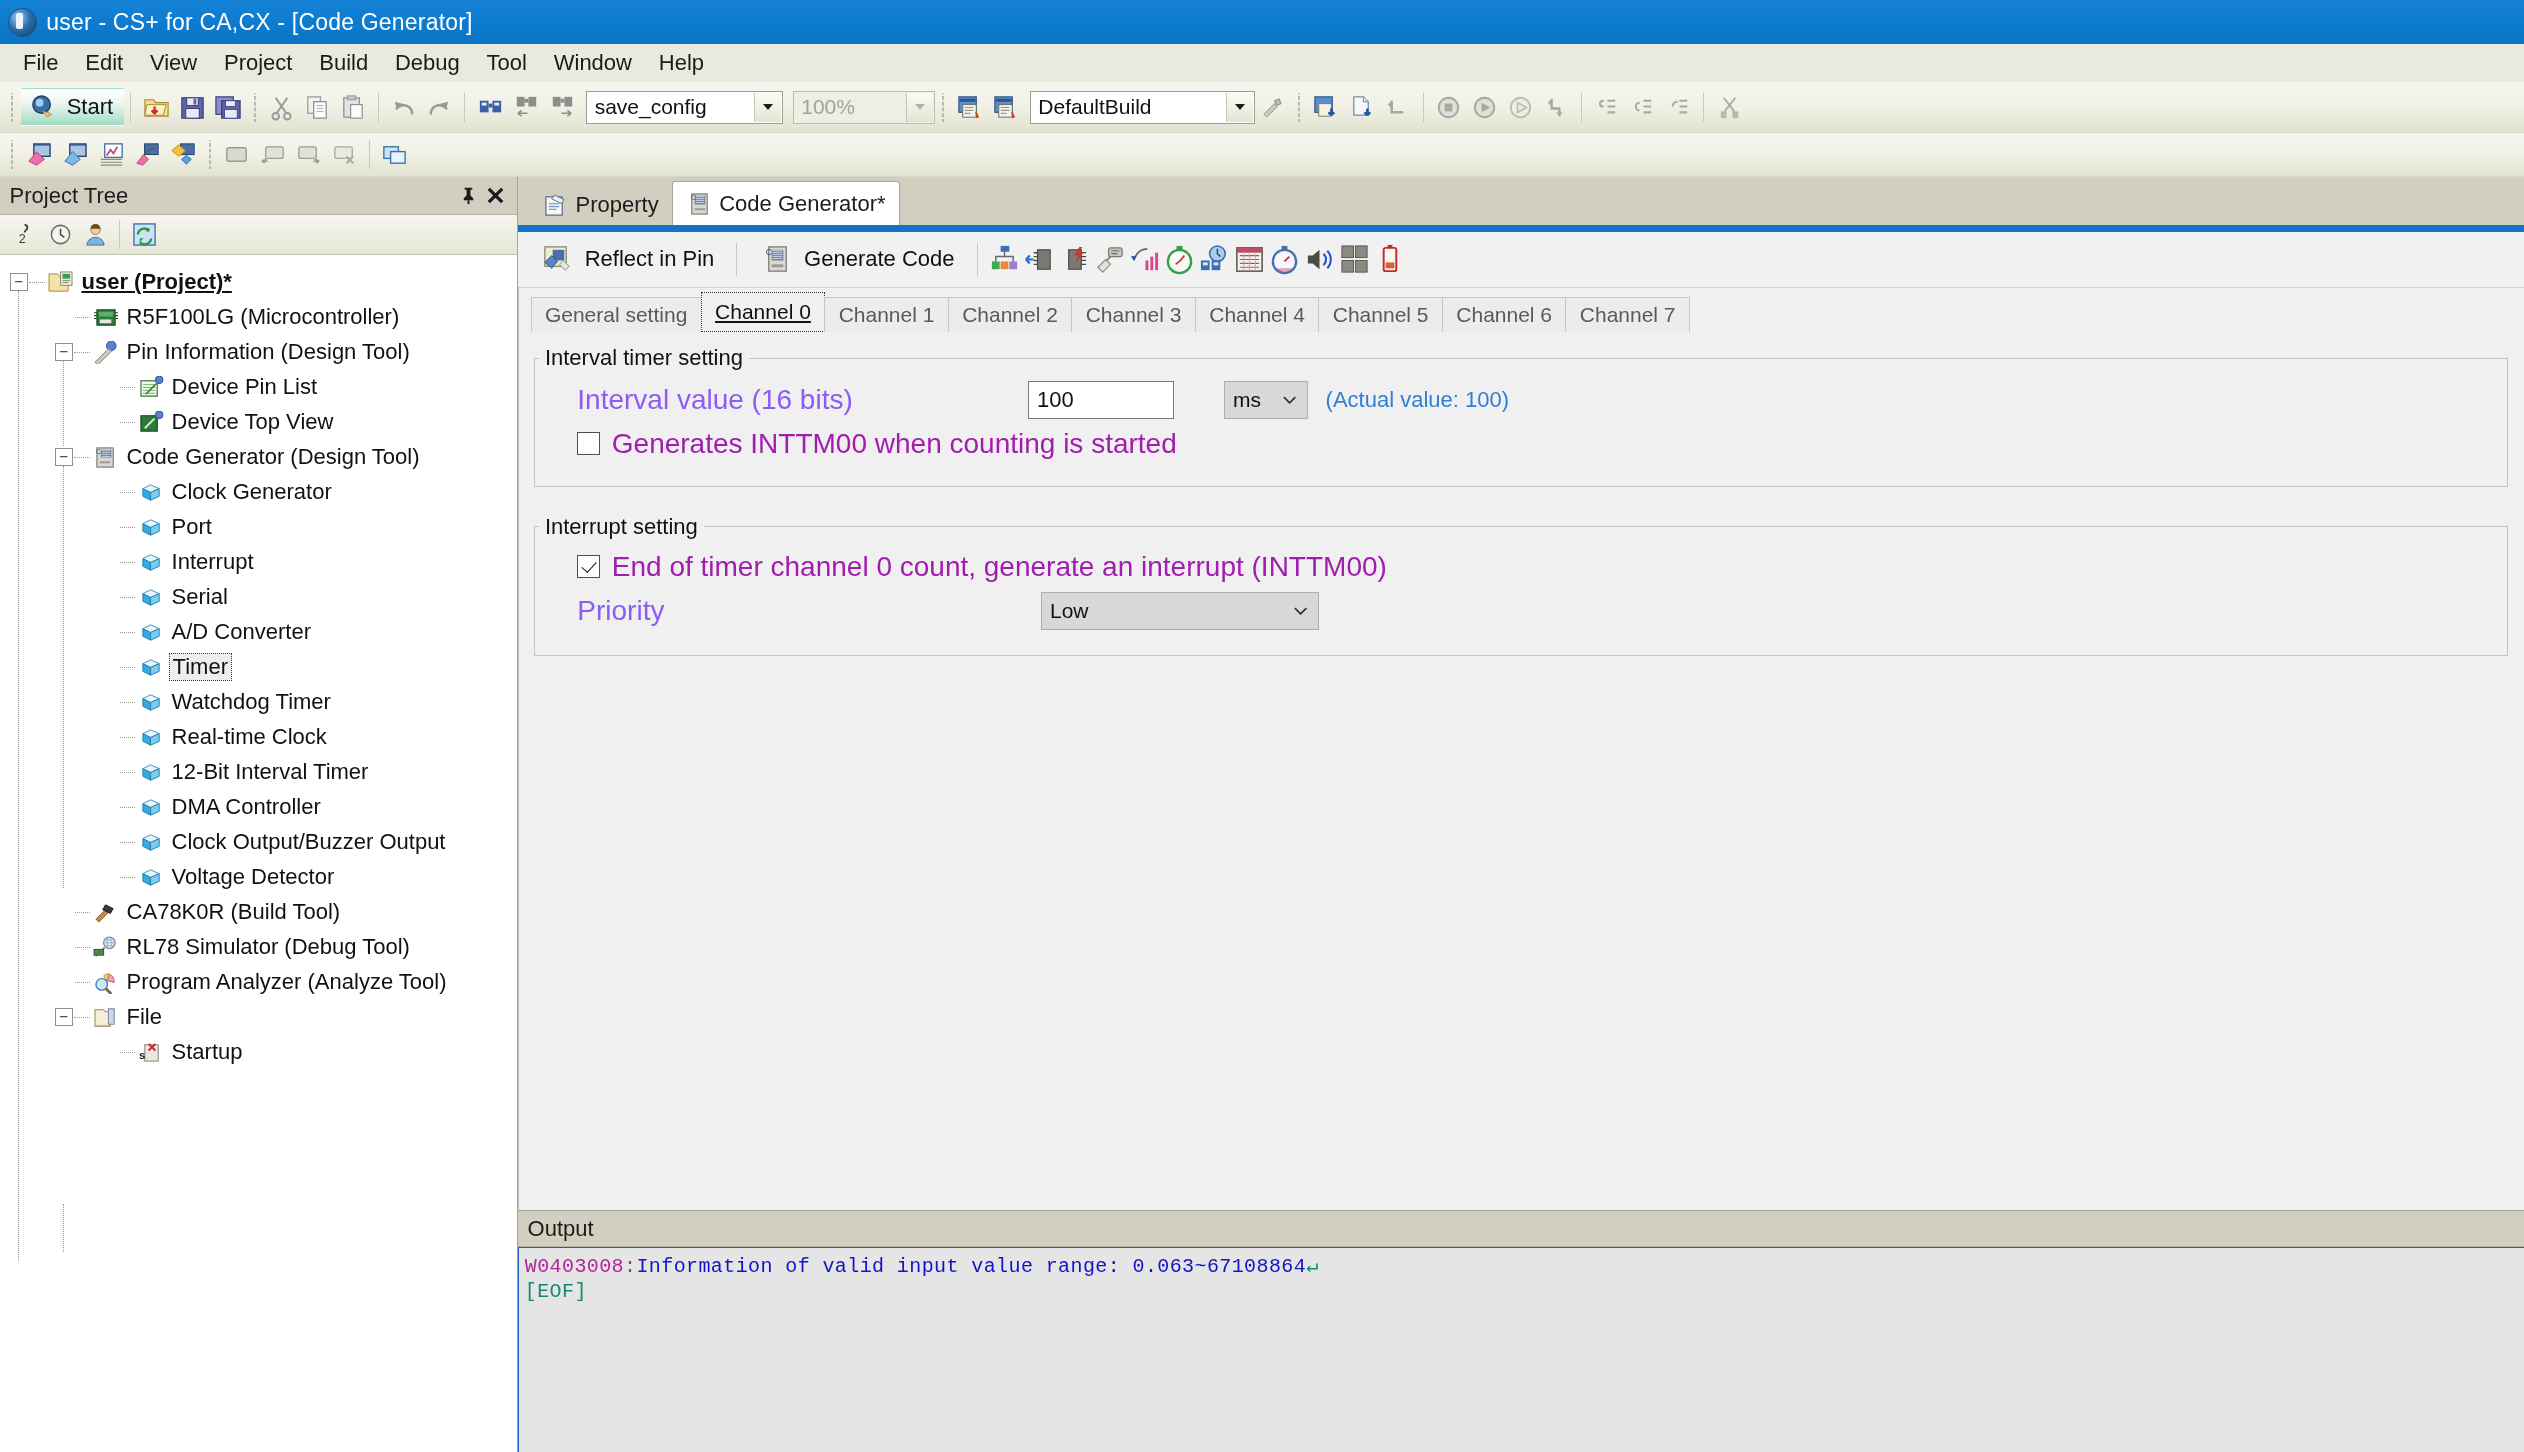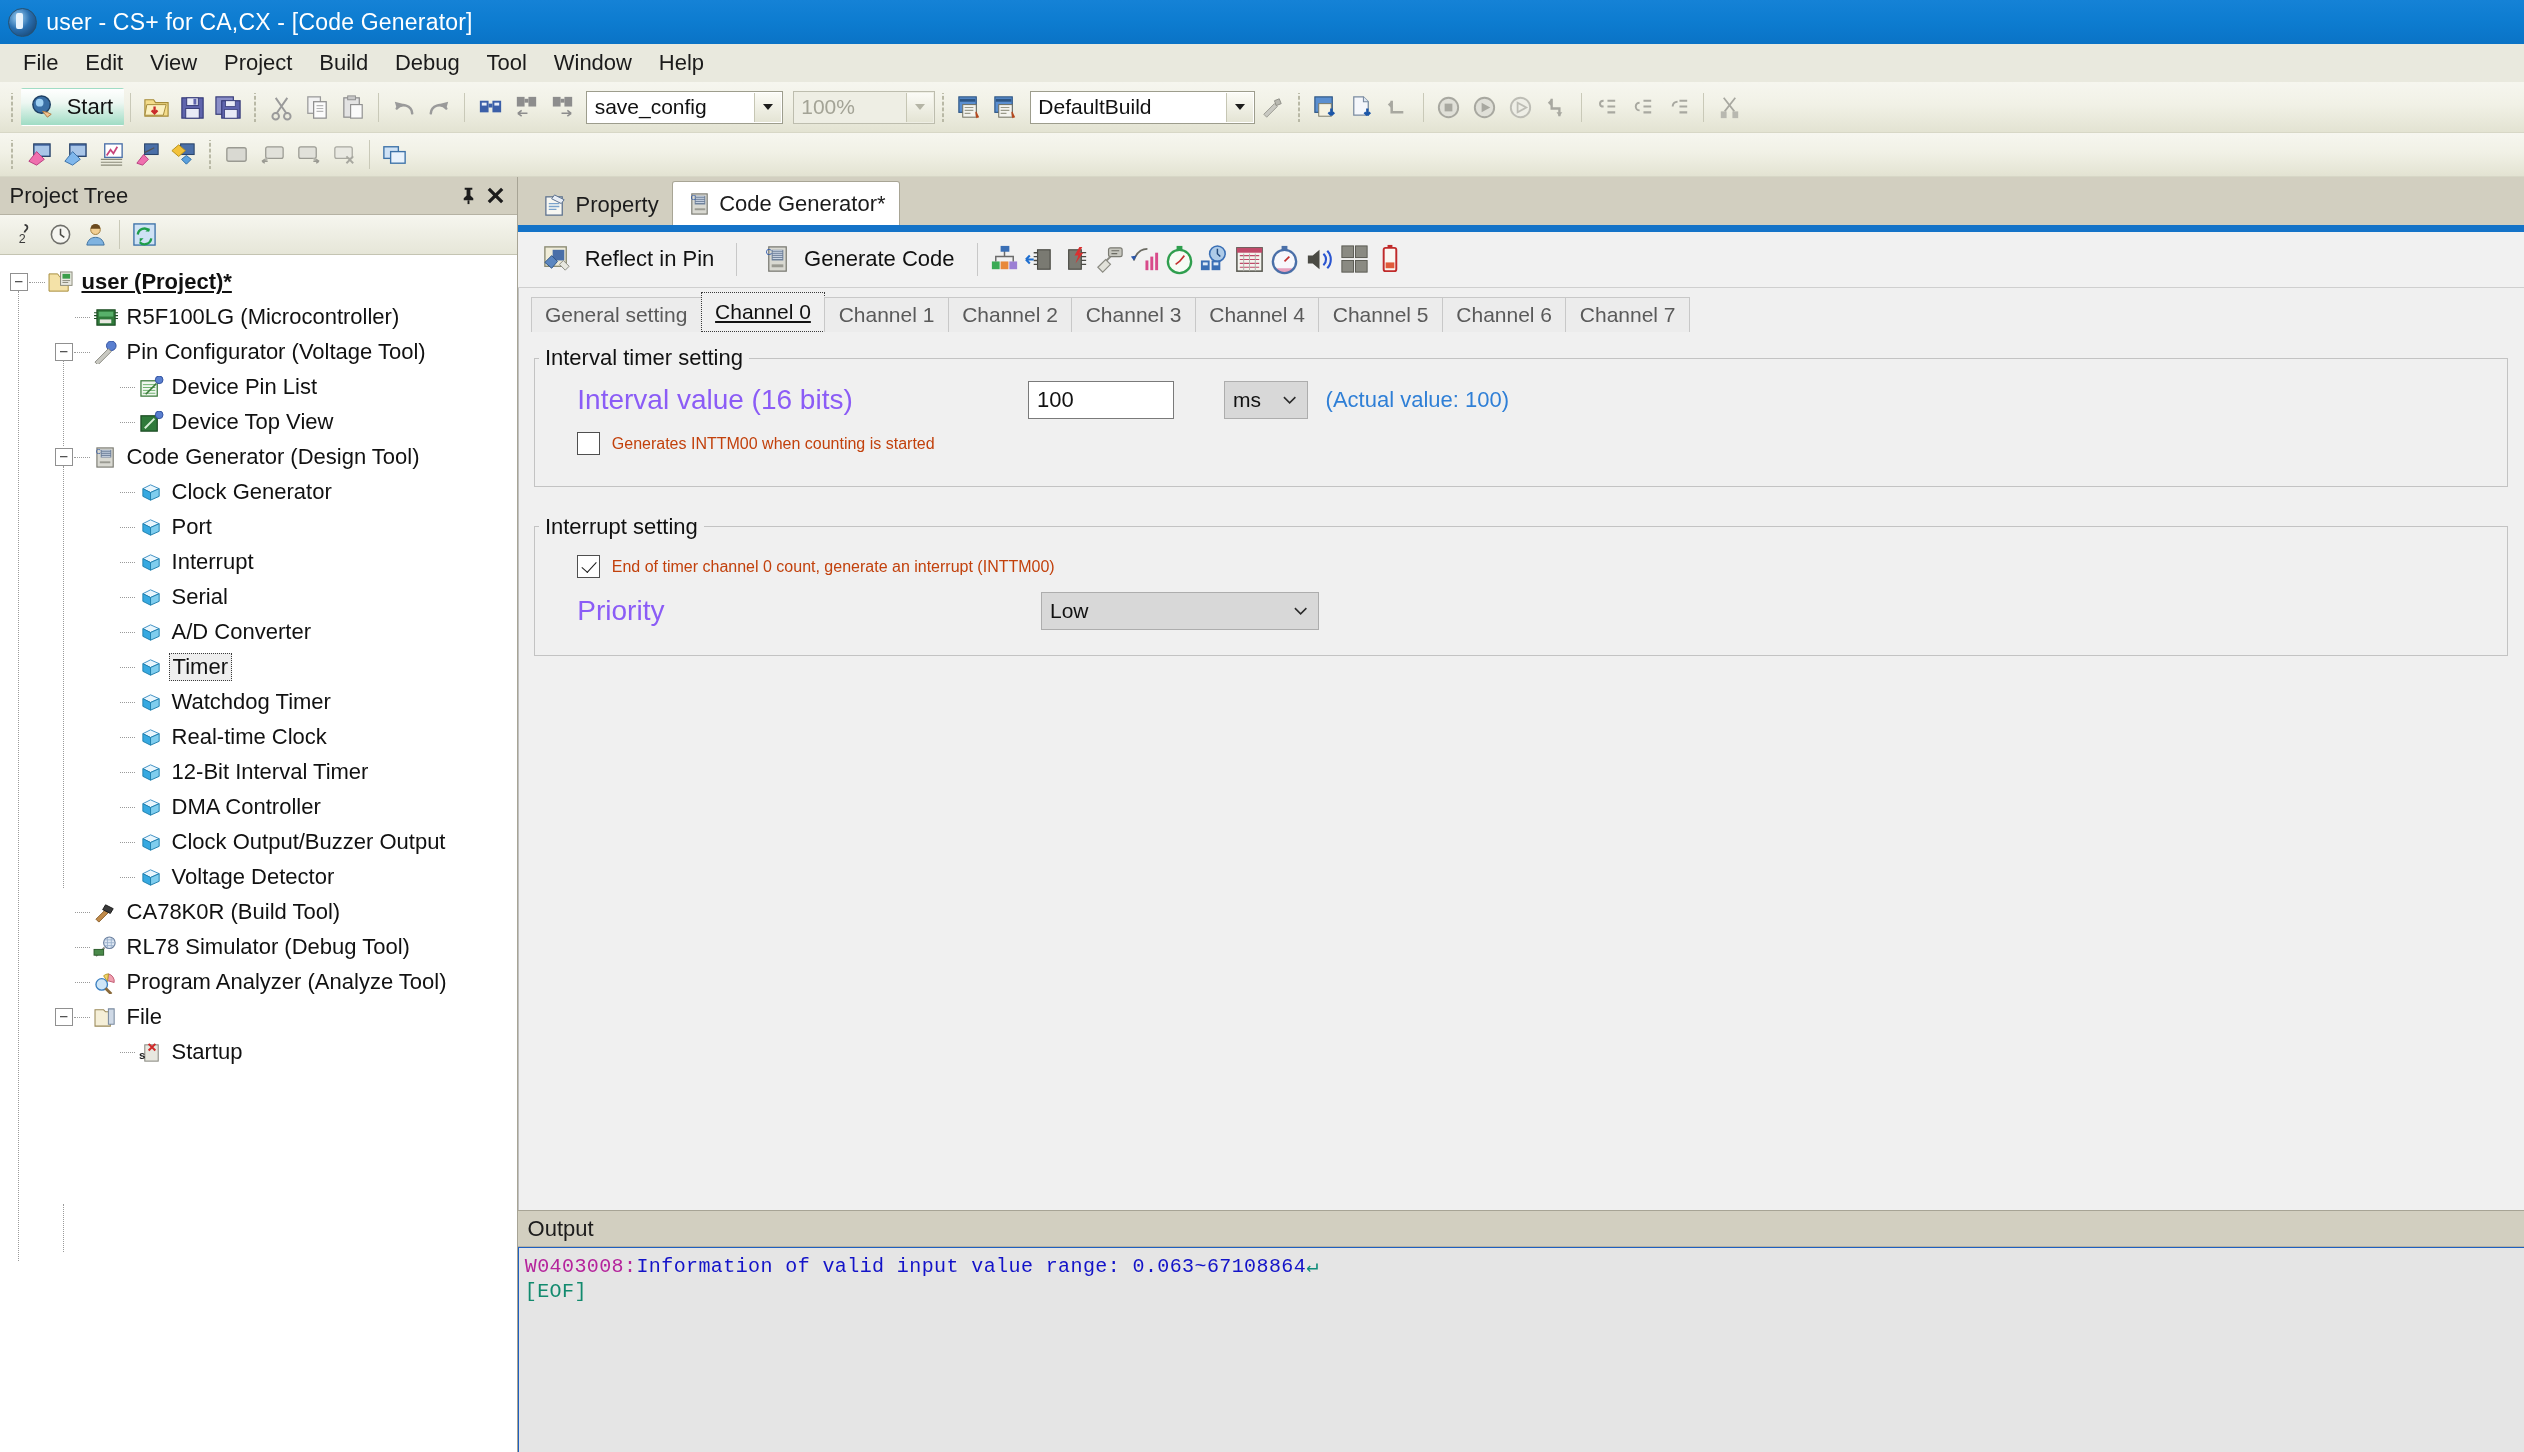--- a/index.html
+++ b/index.html
@@ -212,21 +212,21 @@
 
   .cbrow { display:flex; align-items:center; height:42px; padding-left:42px; }
   .cb {
     width:23px;height:23px;background:#fff;border:1px solid #4f4f4f;
     margin-right:11.5px; flex:0 0 auto; position:relative;
   }
   .cb.checked::after{
     content:""; position:absolute; left:6.7px; top:1.9px; width:6.7px; height:13.4px;
     border:solid #1c1c1c; border-width:0 1.9px 1.9px 0; transform:rotate(42deg);
   }
-  .cbrow .cl { font-size:16px;color:#c2410c; }
+  .cbrow .cl { font-size:28px;color:#a21caf; }
 
   
   #output-panel { height:242px; background:#ffffff; display:flex; flex-direction:column;
                   border-top:1px solid #a7a495; }
   #out-header {
     height:36px; background:#d2cfc0; display:flex; align-items:center;
     padding-left:9.6px; font-size:22px; color:#1c1c1c; border-bottom:1px solid #b5b2a3;
   }
   #out-body {
     flex:1; background:#e5e5e5; padding:5.8px 0 0 5.8px;
@@ -662,21 +662,21 @@
           </div>
           <div class="row" style="padding-left: 45px;">
             <span class="exp">−</span>
             <span class="dots"></span>
             <span class="ico">
               <svg width="27" height="23" viewBox="0 0 28 24">
                 <circle cx="19" cy="5" r="5" fill="#5a7fd0" stroke="#2f4f9e" stroke-width="1"></circle>
                 <path d="M2 22l14-14 3 3-14 14z" fill="#c9c9c2" stroke="#8a8a82" stroke-width="1"></path>
               </svg>
             </span>
-            <span class="lbl ">Pin Configurator (Voltage Tool)</span>
+            <span class="lbl ">Pin Information (Design Tool)</span>
           </div>
           <div class="row" style="padding-left: 90px;">
             <span style="width:20px;flex:0 0 auto;"></span>
             <span class="dots"></span>
             <span class="ico">
               <svg width="27" height="23" viewBox="0 0 28 24">
                 <rect x="3" y="5" width="17" height="16" fill="#f0f7ef" stroke="#3a7a3a" stroke-width="1.3"></rect>
                 <path d="M5 9h13M5 12h13M5 15h13M5 18h13" stroke="#6ab06a" stroke-width="1"></path>
                 <path d="M8 19l11-11" stroke="#3a7a3a" stroke-width="1.6"></path>
                 <circle cx="22" cy="4" r="4" fill="#5a7fd0" stroke="#2f4f9e" stroke-width="1"></circle>

